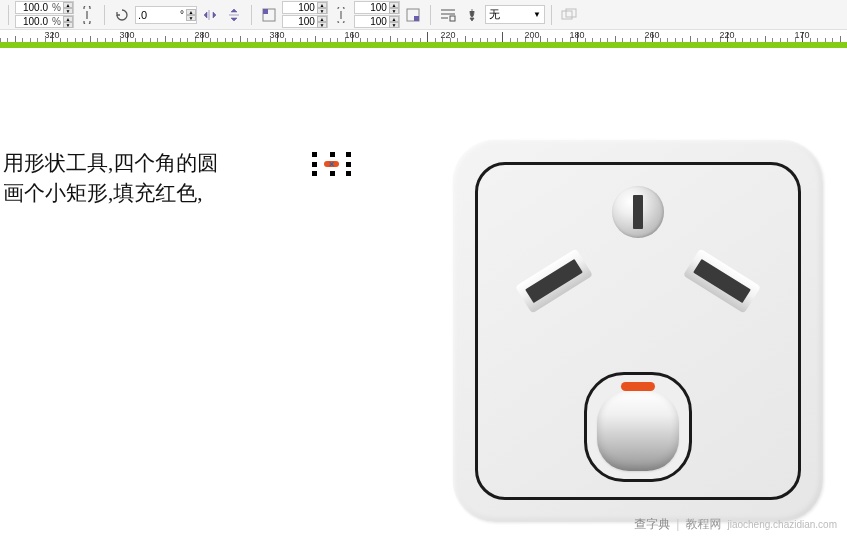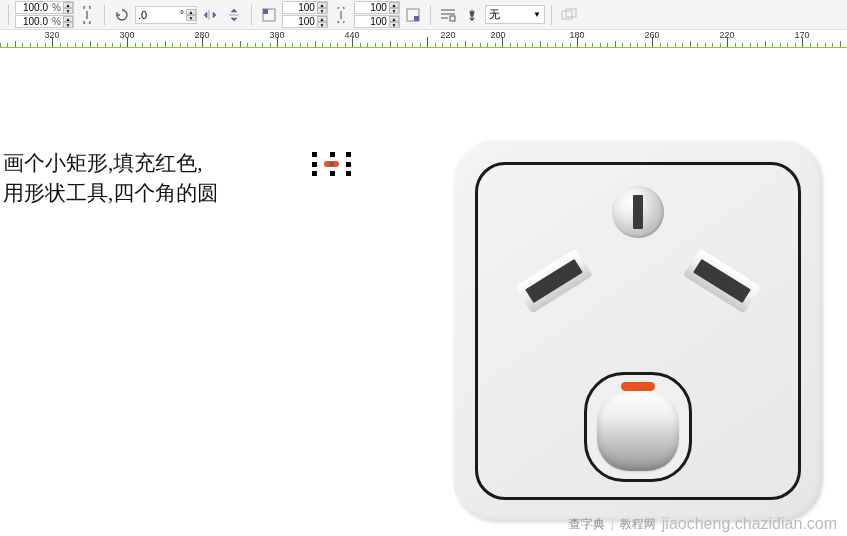--- a/index.html
+++ b/index.html
@@ -16,21 +16,21 @@
     .icon-btn { width: 22px; height: 22px; display: flex; align-items: center; justify-content: center; border: 1px solid transparent; cursor: pointer; }
     .rot-input { display: flex; align-items: center; background: #fff; border: 1px solid #ccc; height: 18px; }
     .rot-input input { width: 42px; border: none; font-size: 11px; padding: 0 2px; outline: none; }
     .rot-input .deg { font-size: 10px; padding: 0 2px; }
     .dropdown { display: flex; align-items: center; background: #fff; border: 1px solid #ccc; height: 19px; padding: 0 3px; }
     .dropdown .val { font-size: 11px; min-width: 40px; }
     .dropdown .arrow { font-size: 8px; margin-left: 4px; }
     .brand { font-size: 11px; color: #9a7b5a; margin-left: auto; display: flex; align-items: center; gap: 4px; }
     .brand .url { font-family: Arial; color: #aaa; font-size: 10px; letter-spacing: 0.3px; }
 
-    .ruler { height: 18px; background: #fff; border-bottom: 1px solid #84cc16; position: relative; overflow: hidden; }
+    .ruler { height: 18px; background: #fff; border-bottom: 6px solid #84cc16; position: relative; overflow: hidden; }
     .ruler .tick-major { position: absolute; bottom: 0; width: 1px; height: 10px; background: #555; }
     .ruler .tick-minor { position: absolute; bottom: 0; width: 1px; height: 4px; background: #888; }
     .ruler .tick-mid { position: absolute; bottom: 0; width: 1px; height: 6px; background: #777; }
     .ruler .label { position: absolute; top: 0; font-size: 9px; color: #333; transform: translateX(-50%); }
 
     .canvas { position: relative; height: 488px; background: #fff; }
     .instruction { position: absolute; left: 3px; top: 100px; font-size: 21px; line-height: 30px; font-family: "SimSun", "宋体", serif; color: #111; }
     .instruction .num { font-family: Arial; font-size: 22px; }
 
     .sample-rect { position: absolute; left: 315px; top: 107px; width: 33px; height: 18px; }
@@ -56,21 +56,21 @@
     .prong-left { top: 125px; left: 65px; transform: rotate(-32deg); }
     .prong-left .prong-slot { top: 8px; left: 7px; }
     .prong-right { top: 125px; right: 65px; transform: rotate(32deg); }
     .prong-right .prong-slot { top: 8px; left: 7px; }
     .switch-recess { position: absolute; bottom: 40px; left: 50%; transform: translateX(-50%); width: 108px; height: 110px; border-radius: 40px; border: 3px solid #1a1a1a; background: #efefef; }
     .switch-toggle { position: absolute; top: 16px; left: 10px; right: 10px; bottom: 8px; border-radius: 32px; background: linear-gradient(180deg, #fff 0%, #f0f0f0 30%, #b8b8b8 75%, #969696 100%); box-shadow: inset 0 -3px 8px rgba(0,0,0,0.18), 0 1px 2px rgba(0,0,0,0.1); }
     .switch-indicator { position: absolute; top: 7px; left: 50%; transform: translateX(-50%); width: 34px; height: 9px; background: #e8521f; border-radius: 5px; }
 
     .footer { position: absolute; bottom: 0; right: 0; height: 24px; display: flex; align-items: center; gap: 6px; font-size: 12px; color: #999; padding: 0 10px; }
     .footer .main-brand { color: #888; font-weight: 500; }
-    .footer .url { font-size: 16px; color: #bbb; }
+    .footer .url { font-size: 10px; color: #bbb; }
   </style>
 </head>
 <body>
 
 <div class="toolbar">
   <div class="toolbar-sep"></div>
 
   <div class="spin-group">
     <div class="spin-input">
       <input value="100.0" style="">
@@ -244,21 +244,21 @@
     <div class="tick-minor" style="left: 284.5px;"></div>
     <div class="tick-minor" style="left: 292px;"></div>
     <div class="tick-minor" style="left: 299.5px;"></div>
     <div class="tick-minor" style="left: 307px;"></div>
     <div class="tick-mid" style="left: 314.5px;"></div>
     <div class="tick-minor" style="left: 322px;"></div>
     <div class="tick-minor" style="left: 329.5px;"></div>
     <div class="tick-minor" style="left: 337px;"></div>
     <div class="tick-minor" style="left: 344.5px;"></div>
     <div class="tick-major" style="left: 352px;"></div>
-    <div class="label" style="left: 352px;">440</div>
+    <div class="label" style="left: 352px;">160</div>
     <div class="tick-minor" style="left: 359.5px;"></div>
     <div class="tick-minor" style="left: 367px;"></div>
     <div class="tick-minor" style="left: 374.5px;"></div>
     <div class="tick-minor" style="left: 382px;"></div>
     <div class="tick-mid" style="left: 389.5px;"></div>
     <div class="tick-minor" style="left: 397px;"></div>
     <div class="tick-minor" style="left: 404.5px;"></div>
     <div class="tick-minor" style="left: 412px;"></div>
     <div class="tick-minor" style="left: 419.5px;"></div>
     <div class="tick-major" style="left: 427px;"></div>
@@ -266,21 +266,21 @@
     <div class="tick-minor" style="left: 434.5px;"></div>
     <div class="tick-minor" style="left: 442px;"></div>
     <div class="tick-minor" style="left: 449.5px;"></div>
     <div class="tick-minor" style="left: 457px;"></div>
     <div class="tick-mid" style="left: 464.5px;"></div>
     <div class="tick-minor" style="left: 472px;"></div>
     <div class="tick-minor" style="left: 479.5px;"></div>
     <div class="tick-minor" style="left: 487px;"></div>
     <div class="tick-minor" style="left: 494.5px;"></div>
     <div class="tick-major" style="left: 502px;"></div>
-    <div class="label" style="left: 498px;">200</div>
+    <div class="label" style="left: 532px;">200</div>
     <div class="tick-minor" style="left: 509.5px;"></div>
     <div class="tick-minor" style="left: 517px;"></div>
     <div class="tick-minor" style="left: 524.5px;"></div>
     <div class="tick-minor" style="left: 532px;"></div>
     <div class="tick-mid" style="left: 539.5px;"></div>
     <div class="tick-minor" style="left: 547px;"></div>
     <div class="tick-minor" style="left: 554.5px;"></div>
     <div class="tick-minor" style="left: 562px;"></div>
     <div class="tick-minor" style="left: 569.5px;"></div>
     <div class="tick-major" style="left: 577px;"></div>
@@ -327,22 +327,22 @@
     <div class="tick-minor" style="left: 37px;"></div>
     <div class="tick-minor" style="left: 29.5px;"></div>
     <div class="tick-minor" style="left: 22px;"></div>
     <div class="tick-mid" style="left: 14.5px;"></div>
     <div class="tick-minor" style="left: 7px;"></div>
     <div class="tick-minor" style="left: -0.5px;"></div>
   </div>
 
 <div class="canvas">
   <div class="instruction">
+    <div>用形状工具,四个角的圆</div>
     <div><span>画个小矩形,填充红色,</span></div>
-    <div>用形状工具,四个角的圆</div>
   </div>
 
   <div class="sample-rect">
     <div class="red-pill"></div>
     <div class="sel-handle h1"></div>
     <div class="sel-handle h2"></div>
     <div class="sel-handle h3"></div>
     <div class="sel-handle h4"></div>
     <div class="sel-handle h5"></div>
     <div class="sel-handle h6"></div>

